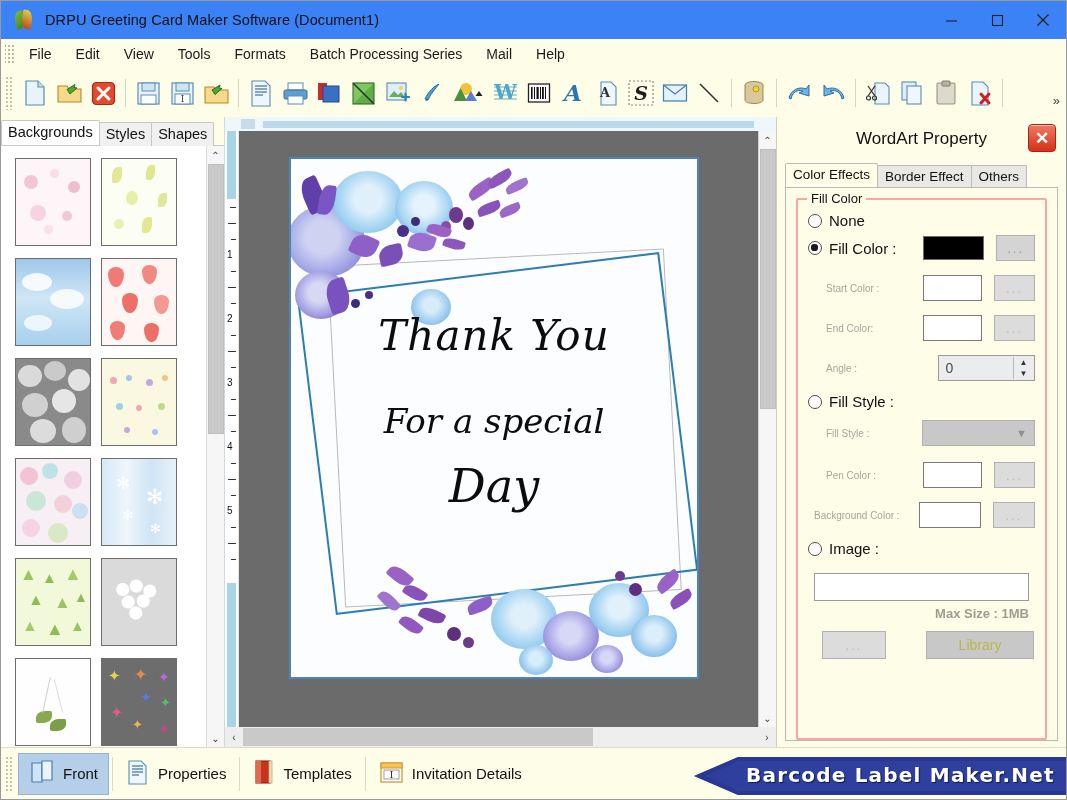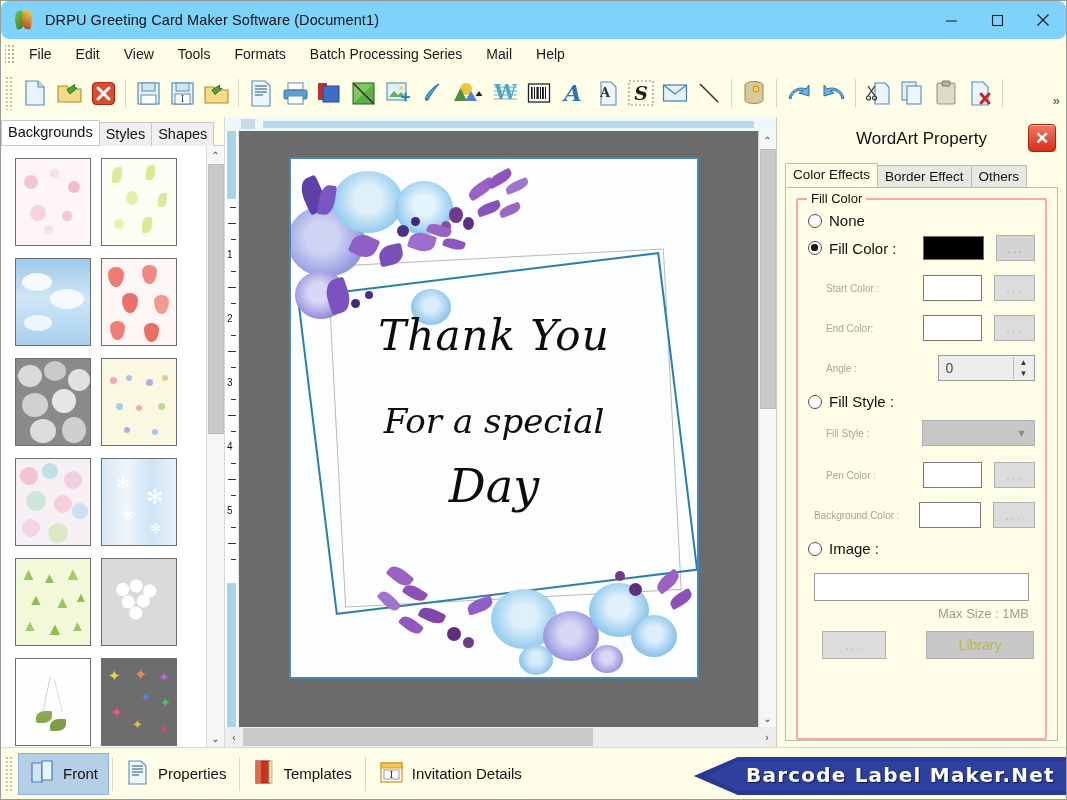--- a/index.html
+++ b/index.html
@@ -10,22 +10,22 @@
   }
   #app {
     width: 1067px; height: 800px; position: relative;
     background: #fdfde8;
     border: 1px solid #9a9a9a;
     display: flex; flex-direction: column;
   }
 
   
   .titlebar {
-    height: 38px; background: #7dd3fc; display: flex; align-items: center;
-    flex: 0 0 38px; position: relative; border-radius: 8px;
+    height: 38px; background: #3b82f6; display: flex; align-items: center;
+    flex: 0 0 38px; position: relative;
   }
   .app-icon {
     width: 22px; height: 22px; margin-left: 12px; margin-right: 10px;
     position: relative; flex: 0 0 22px;
   }
   .app-icon .leaf1 {
     position: absolute; left: 2px; top: 2px; width: 9px; height: 18px;
     background: linear-gradient(150deg,#7fbf3f,#3f7f1f); border-radius: 60% 10% 60% 10%;
     transform: rotate(-12deg);
   }
@@ -225,21 +225,21 @@
   }
   .spin-arrows div { flex: 1; display:flex; align-items:center; justify-content:center; font-size: 8px; color:#333; }
   .combo {
     width: 132px; height: 26px; background: #c8c8c8; border: 1px solid #b0b0b0;
     display: flex; align-items: center; justify-content: flex-end; padding-right: 7px;
     color: #8f8f8f; font-size: 11px;
   }
   .imgfield {
     width: 100%; height: 28px; background: #fff; border: 1px solid #9a9a9a;
   }
-  .maxsize { text-align: right; font-size: 13px; color: #9d9d90; margin-top: 5px; }
+  .maxsize { text-align: right; font-size: 13px; color: #9d9d90; margin-top: 5px; font-weight: bold; }
 
   
   .statusbar {
     height: 52px; flex: 0 0 52px; background: #fdfde8; display: flex;
     align-items: center; position: relative; border-top: 1px solid #ddddc8;
   }
   .sb-grip {
     width: 9px; height: 36px; margin-left: 4px; margin-right: 4px;
     background-image: radial-gradient(circle, #c3c3ad 1px, transparent 1.2px);
     background-size: 4px 4px;

